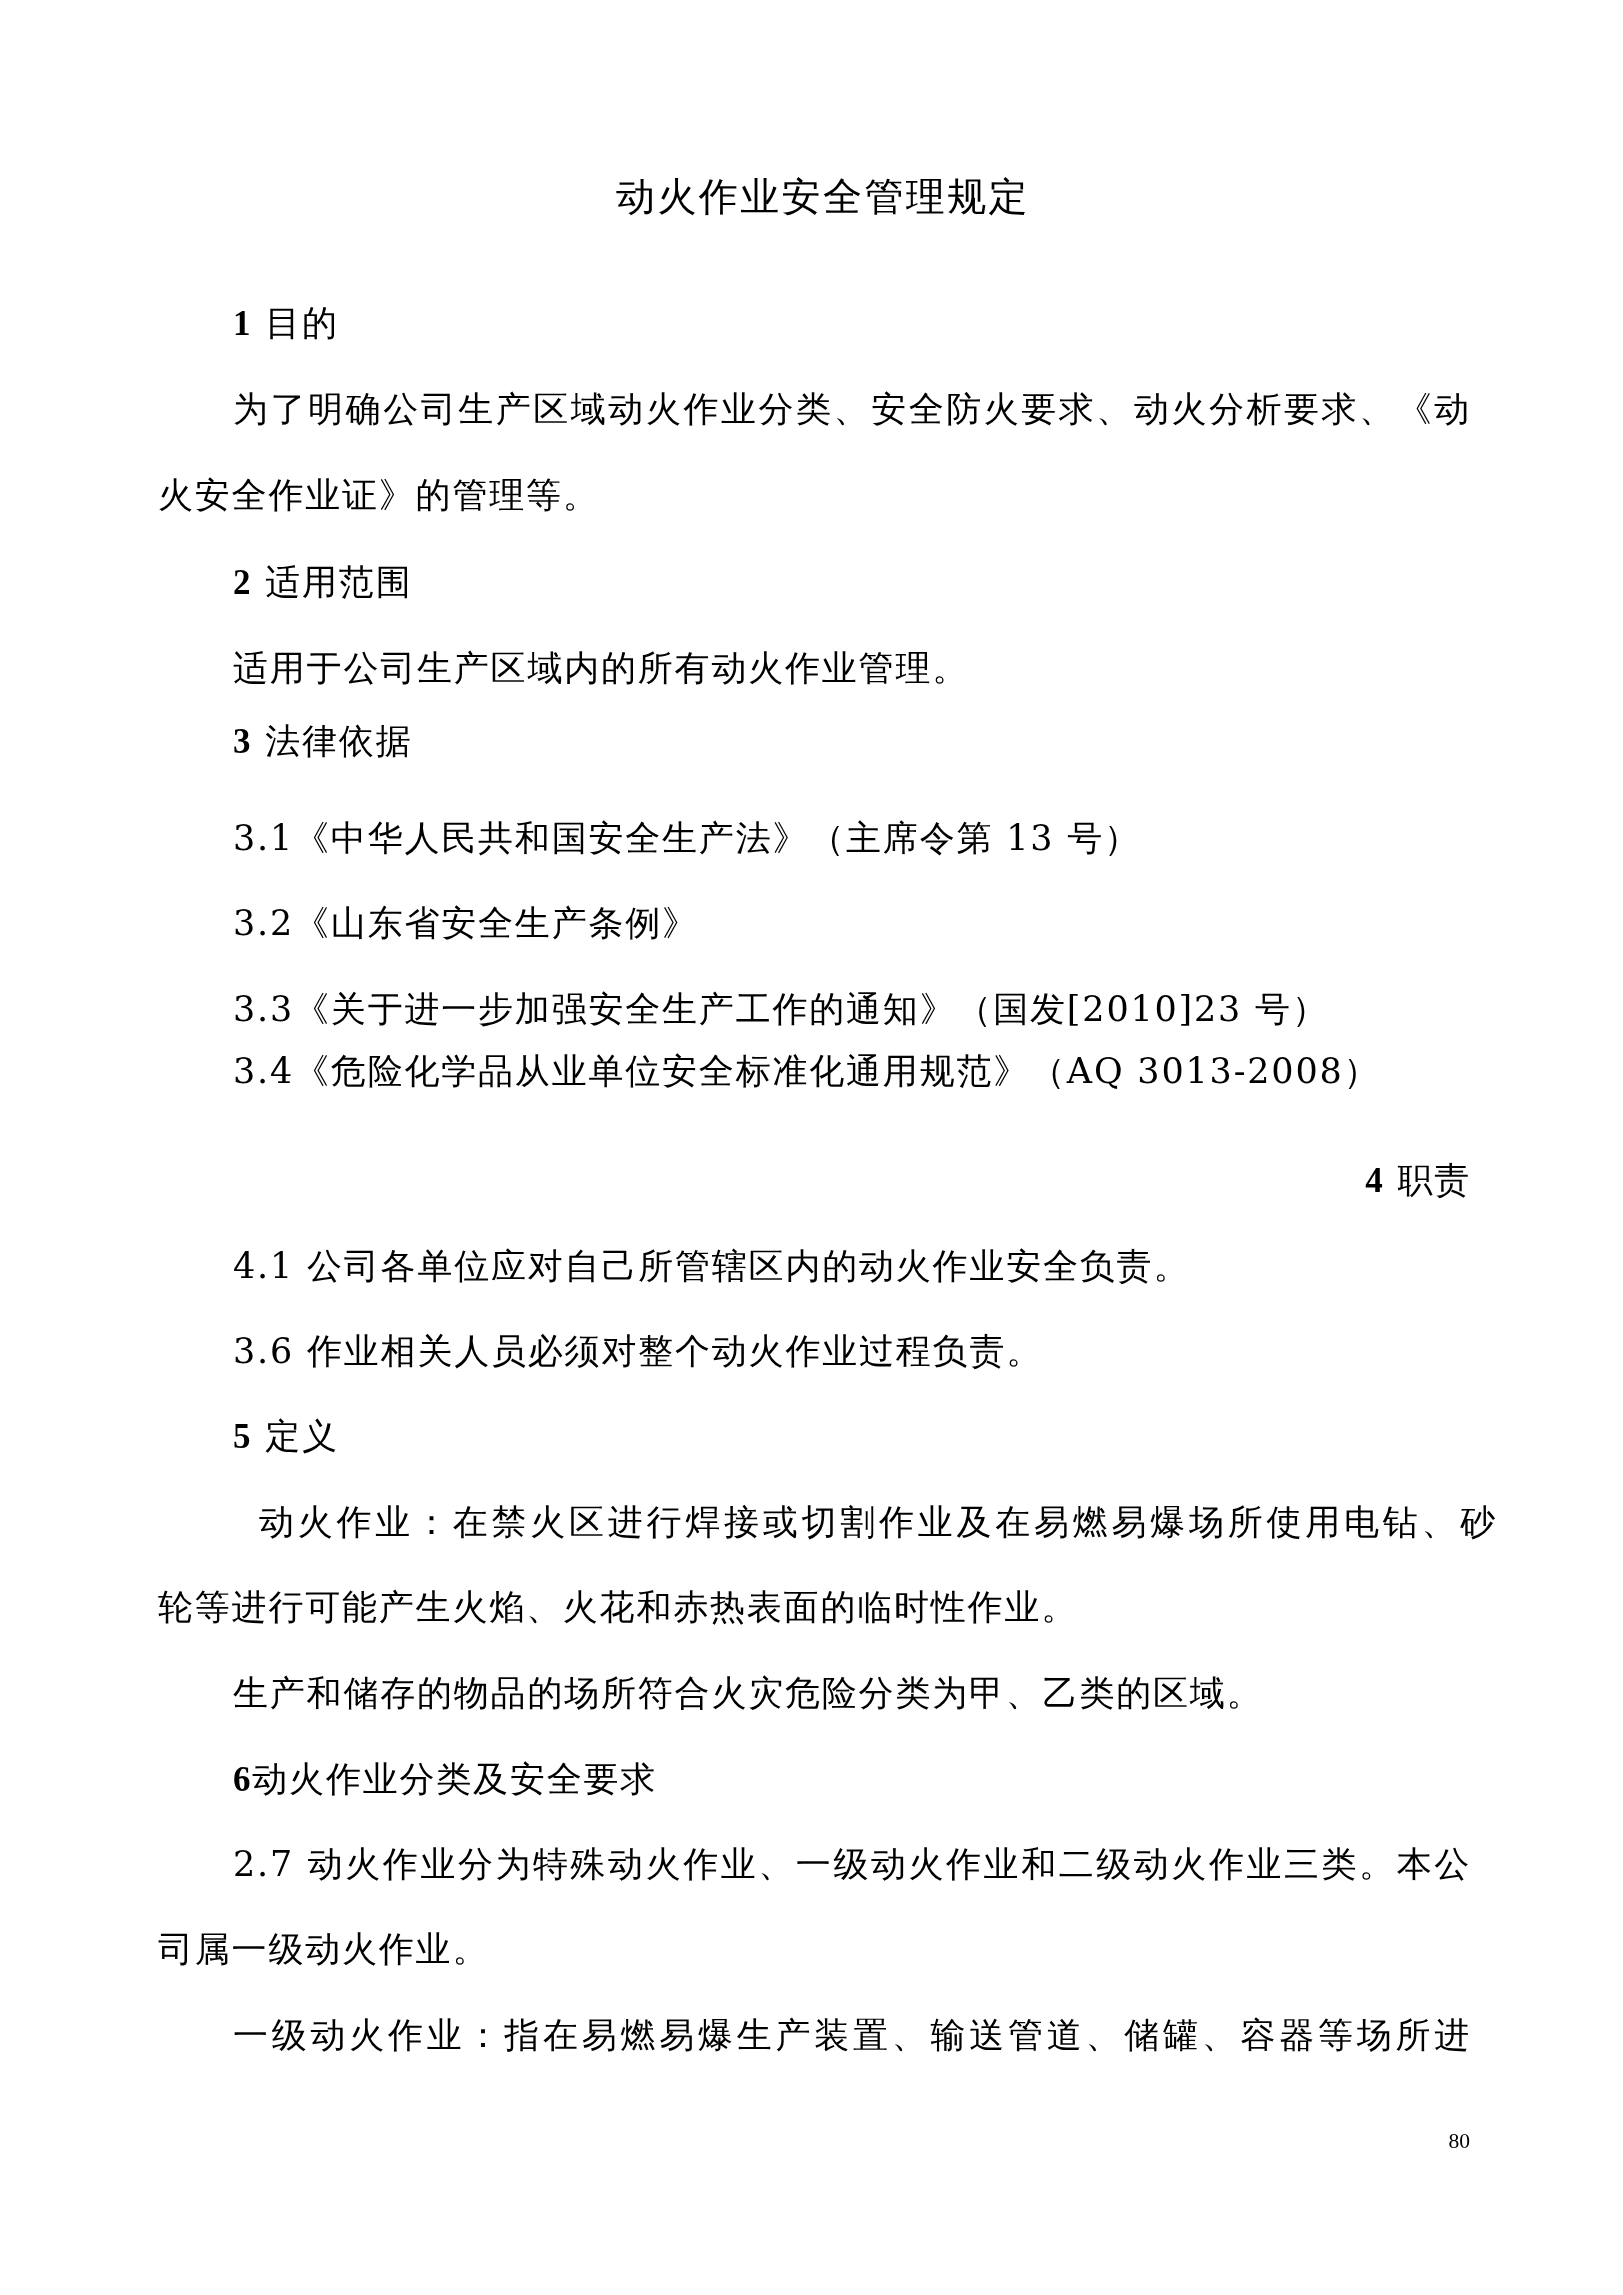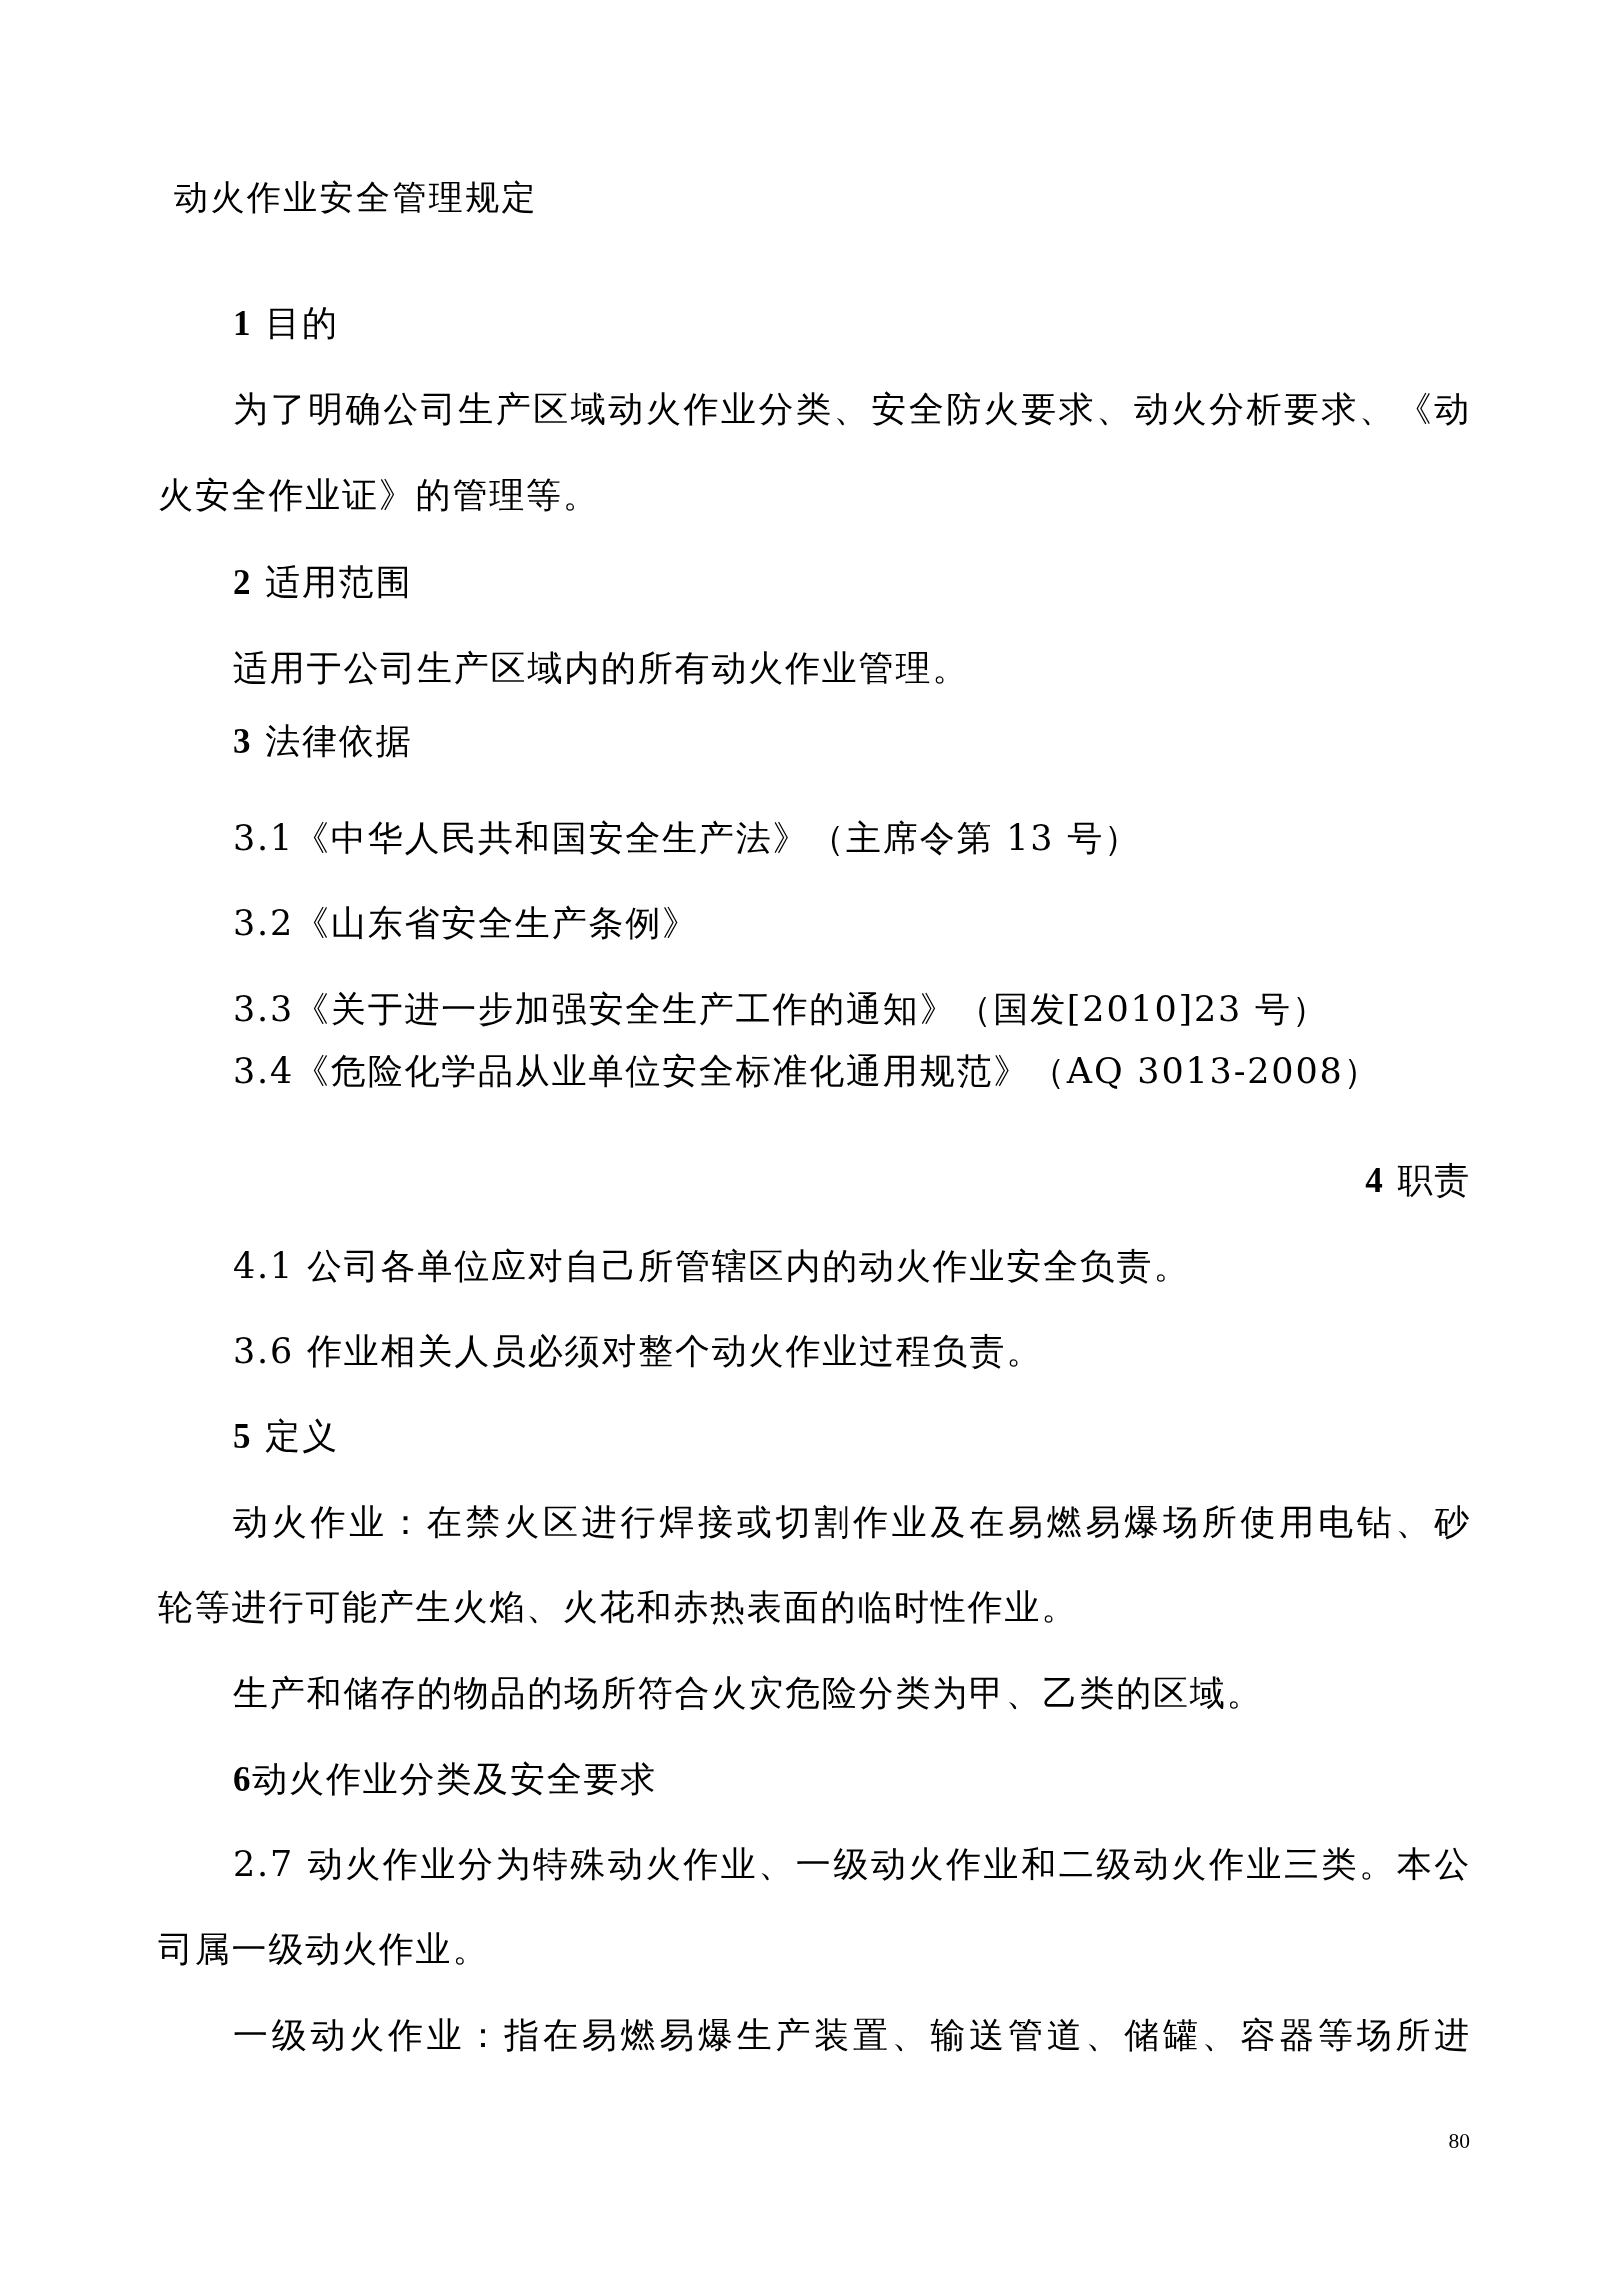--- a/index.html
+++ b/index.html
@@ -18,23 +18,24 @@
     .page {
       position: absolute;
       left: 158px;
       top: 0;
       width: 1312px;
       height: 2295px;
     }
     .title {
       position: absolute;
       top: 167px;
-      left: 16px;
+      left: 9px;
       width: 1312px;
-      font-size: 34px;
+      text-align: center;
+      font-size: 39px;
       line-height: 60px;
       letter-spacing: 2.4px;
     }
     .line {
       position: absolute;
       left: 0;
       width: 1312px;
       font-size: 35px;
       line-height: 48px;
       white-space: nowrap;
@@ -88,21 +89,21 @@
     <span class="num">4</span>
     <span>职责</span>
   </div>
   <div class="line indent" style="top:1242px;">4.1  公司各单位应对自己所管辖区内的动火作业安全负责。</div>
   <div class="line indent" style="top:1327px;">3.6  作业相关人员必须对整个动火作业过程负责。</div>
 
   <div class="line indent heading" style="top:1412px;">
     <span class="num">5</span>
     <span>定义</span>
   </div>
-  <div class="line indent justify" style="top:1498px;">动火作业：在禁火区进行焊接或切割作业及在易燃易爆场所使用电钻、砂</div>
+  <div class="line indent justify" style="top:1498px;margin-left:26px;">动火作业：在禁火区进行焊接或切割作业及在易燃易爆场所使用电钻、砂</div>
   <div class="line indent" style="top:1669px;">生产和储存的物品的场所符合火灾危险分类为甲、乙类的区域。</div>
   <div class="line" style="top:1583px;">轮等进行可能产生火焰、火花和赤热表面的临时性作业。</div>
 
   <div class="line indent heading" style="top:1755px;">
     <span class="num">6</span><span>动火作业分类及安全要求</span>
   </div>
   <div class="line indent justify" style="top:1840px;">2.7  动火作业分为特殊动火作业、一级动火作业和二级动火作业三类。本公</div>
   <div class="line" style="top:1925px;">司属一级动火作业。</div>
   <div class="line indent justify" style="top:2011px;">一级动火作业：指在易燃易爆生产装置、输送管道、储罐、容器等场所进</div>
 

